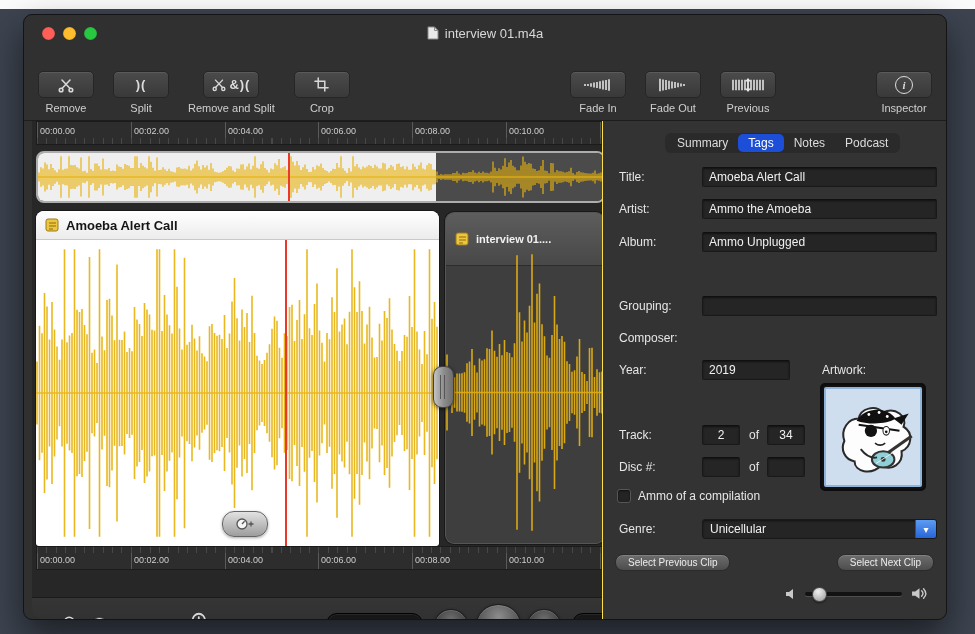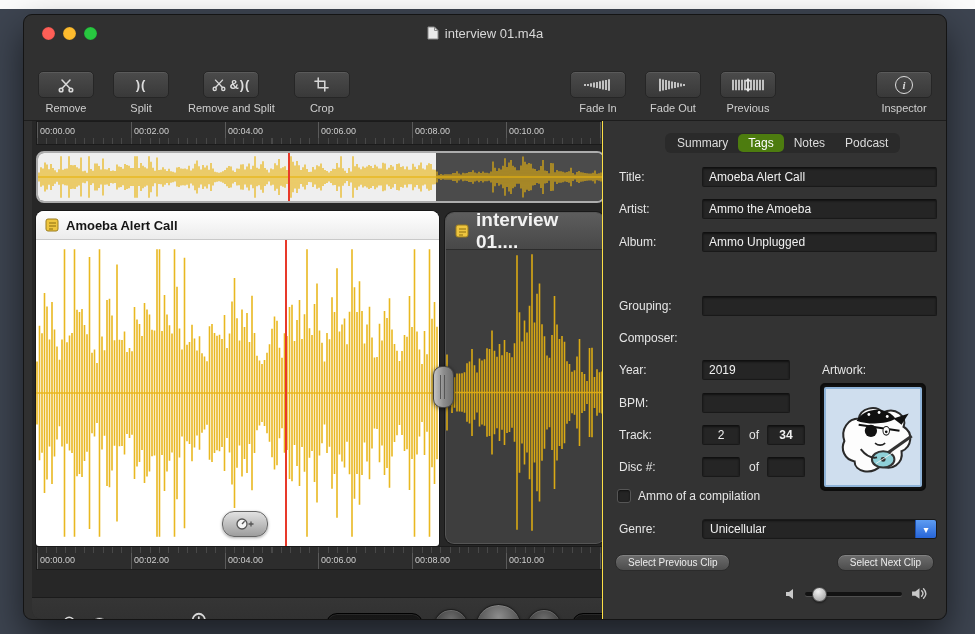--- a/index.html
+++ b/index.html
@@ -52,21 +52,21 @@
   .ov-left svg,.ov-right svg{display:block;margin-top:2px;}
   .ov-playhead{position:absolute;left:250px;top:0;bottom:0;width:2px;background:#e8392a;}
 
   .clip1{position:absolute;left:4px;top:90px;width:403px;height:335px;background:#fff;
          border-radius:8px 8px 3px 3px;overflow:hidden;box-shadow:0 0 0 1px #191919;}
   .clip1-header{height:28px;background:linear-gradient(#ffffff,#ececec);border-bottom:1px solid #c9c9c9;
                 display:flex;align-items:center;gap:7px;padding:0 9px;font-size:13px;font-weight:bold;color:#151515;}
   .clip2{position:absolute;left:414px;top:92px;width:158px;height:330px;background:#3e3e3e;
          border-radius:8px;overflow:hidden;box-shadow:0 0 0 1px #555, 0 0 0 2px #191919;}
   .clip2-header{height:28px;background:linear-gradient(#5d5d5d,#484848);border-bottom:1px solid #2c2c2c;
-                display:flex;align-items:center;gap:7px;padding:4px 9px;font-size:19px;font-weight:bold;color:#f2f2f2;}
+                display:flex;align-items:center;gap:7px;padding:12px 9px;font-size:11px;font-weight:bold;color:#f2f2f2;}
   .wave-area{position:absolute;left:0;right:0;top:29px;bottom:0;}
   .wave-area svg{display:block;}
   .playhead{position:absolute;left:249px;top:0;bottom:0;width:2px;background:#e8392a;}
 
   .split-handle{position:absolute;left:401px;top:245px;width:19px;height:40px;border-radius:9px;
                 background:linear-gradient(90deg,#c4c4c4,#8e8e8e 50%,#6e6e6e);border:1px solid #404040;
                 box-shadow:0 1px 4px rgba(0,0,0,.6);}
   .split-handle::before{content:"";position:absolute;left:6px;top:8px;bottom:8px;width:1px;background:#565656;
                         box-shadow:4px 0 0 #565656;}
   .speed-pill{position:absolute;left:186px;bottom:9px;width:44px;height:24px;border-radius:12px;
@@ -90,21 +90,21 @@
                 box-shadow:0 1px 0 rgba(255,255,255,.14);}
   .slider-thumb{position:absolute;width:13px;height:13px;border-radius:50%;border:1px solid #4e4e4e;
                 background:radial-gradient(circle at 40% 28%,#f0f0f0,#969696);box-shadow:0 1px 2px rgba(0,0,0,.5);}
 
   
   .inspector{position:absolute;left:578px;top:106px;right:0;bottom:0;background:#333333;
              border-left:1px solid #fde047;border-bottom-right-radius:9px;}
   .tabs{position:absolute;left:62px;top:12px;display:flex;align-items:center;background:#2a2a2a;
         border-radius:6px;padding:1px 2px;}
   .tab{padding:2px 10px;font-size:12px;color:#dcdcdc;border-radius:5px;cursor:default;}
-  .tab.active{background:#4d7c0f;color:#fff;}
+  .tab.active{background:#1d4ed8;color:#fff;}
   .field{position:absolute;left:0;right:0;height:21px;}
   .flabel{position:absolute;left:16px;top:3px;font-size:12px;color:#e6e6e6;white-space:nowrap;}
   .finput{position:absolute;left:99px;top:0;height:20px;box-sizing:border-box;background:#252525;
           border:1px solid #191919;border-top-color:#101010;border-radius:2px;color:#f0f0f0;
           font-family:"Liberation Sans",sans-serif;font-size:12px;padding:2px 6px;outline:none;
           box-shadow:inset 0 1px 2px rgba(0,0,0,.55);}
   .finput.wide{width:235px;}
   .finput.short{width:88px;}
   .finput.tiny{width:38px;text-align:center;}
   .of{position:absolute;left:146px;top:3px;font-size:12px;color:#e6e6e6;}
@@ -353,29 +353,25 @@
       <span class="flabel">Grouping:</span>
       <input class="finput wide" value="" style="">
     </div>
     <div class="field" style="top:207px">
       <span class="flabel">Composer:</span>
     </div>
     <div class="field" style="top:239px">
       <span class="flabel">Year:</span>
       <input class="finput short" value="2019" style="">
     </div>
-    <div class="field" style="top:272px">
-      <span class="flabel">BPM:</span>
-      <input class="finput short" value="" style="">
-    </div>
     <div class="field" style="top:304px">
       <span class="flabel">Track:</span>
       <input class="finput tiny" value="2" style="">
       <span class="of">of</span>
-      <input class="finput tiny" style="left: 164px; font-weight: bold;" value="34">
+      <input class="finput tiny" style="left: 164px;" value="34">
     </div>
     <div class="field" style="top:336px">
       <span class="flabel">Disc #:</span>
       <input class="finput tiny" value="" style="">
       <span class="of">of</span>
       <input class="finput tiny" style="left: 164px;" value="">
     </div>
 
     <span class="art-label">Artwork:</span>
     <div class="artwork">

